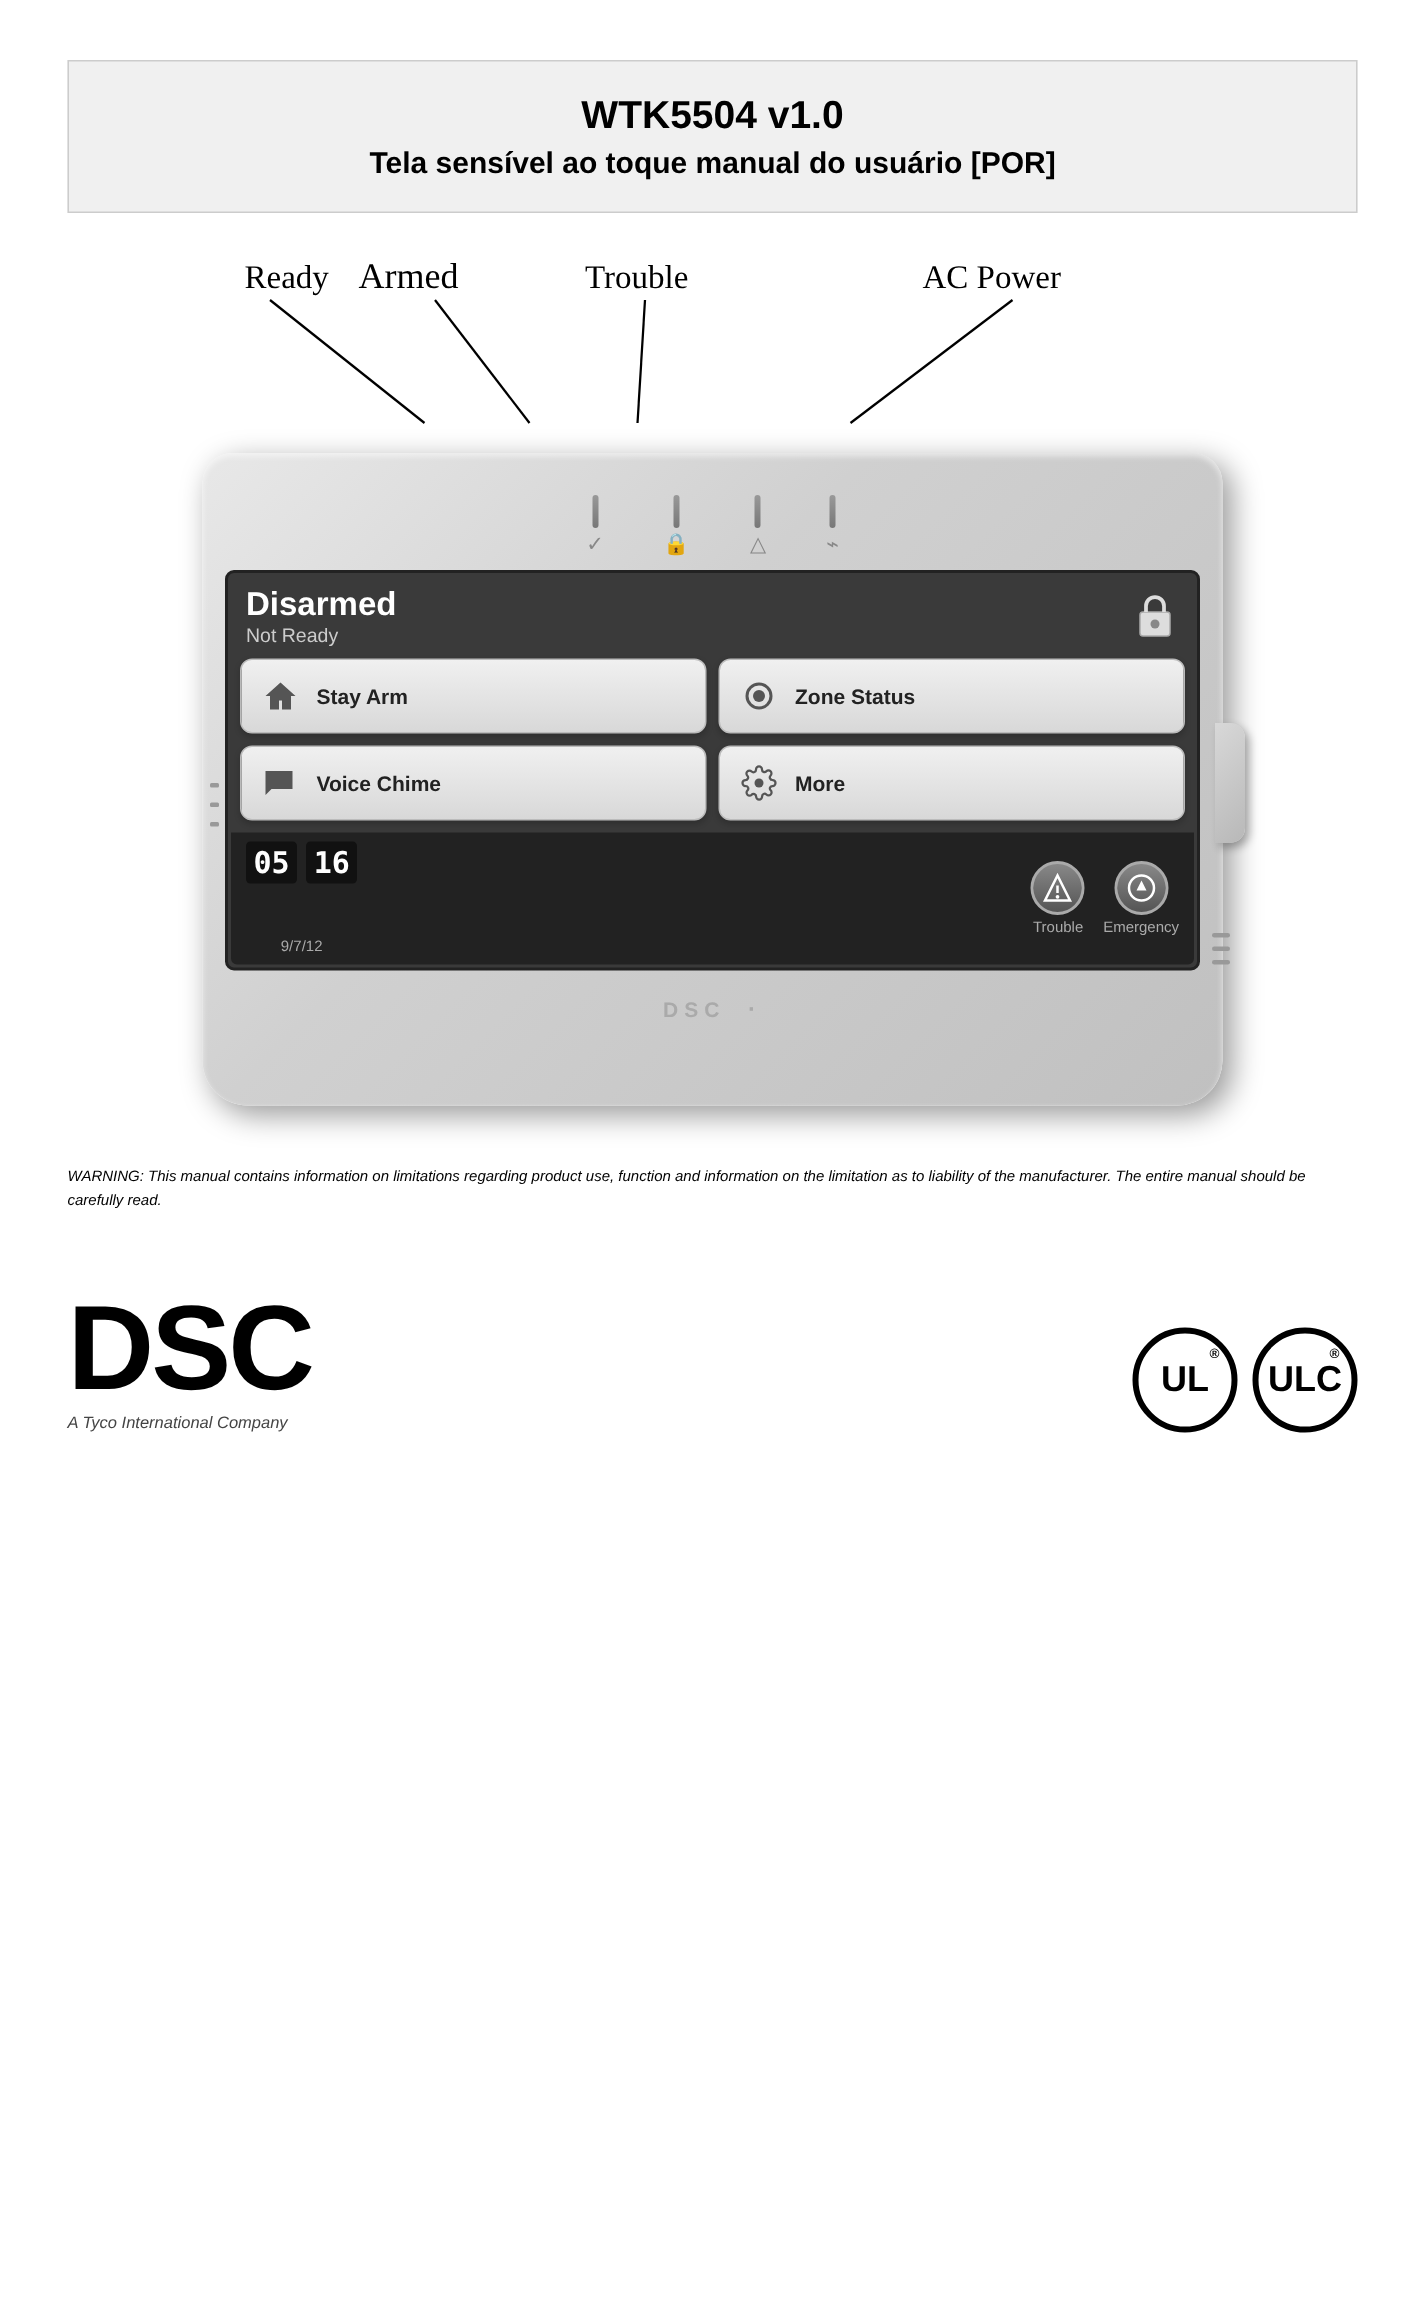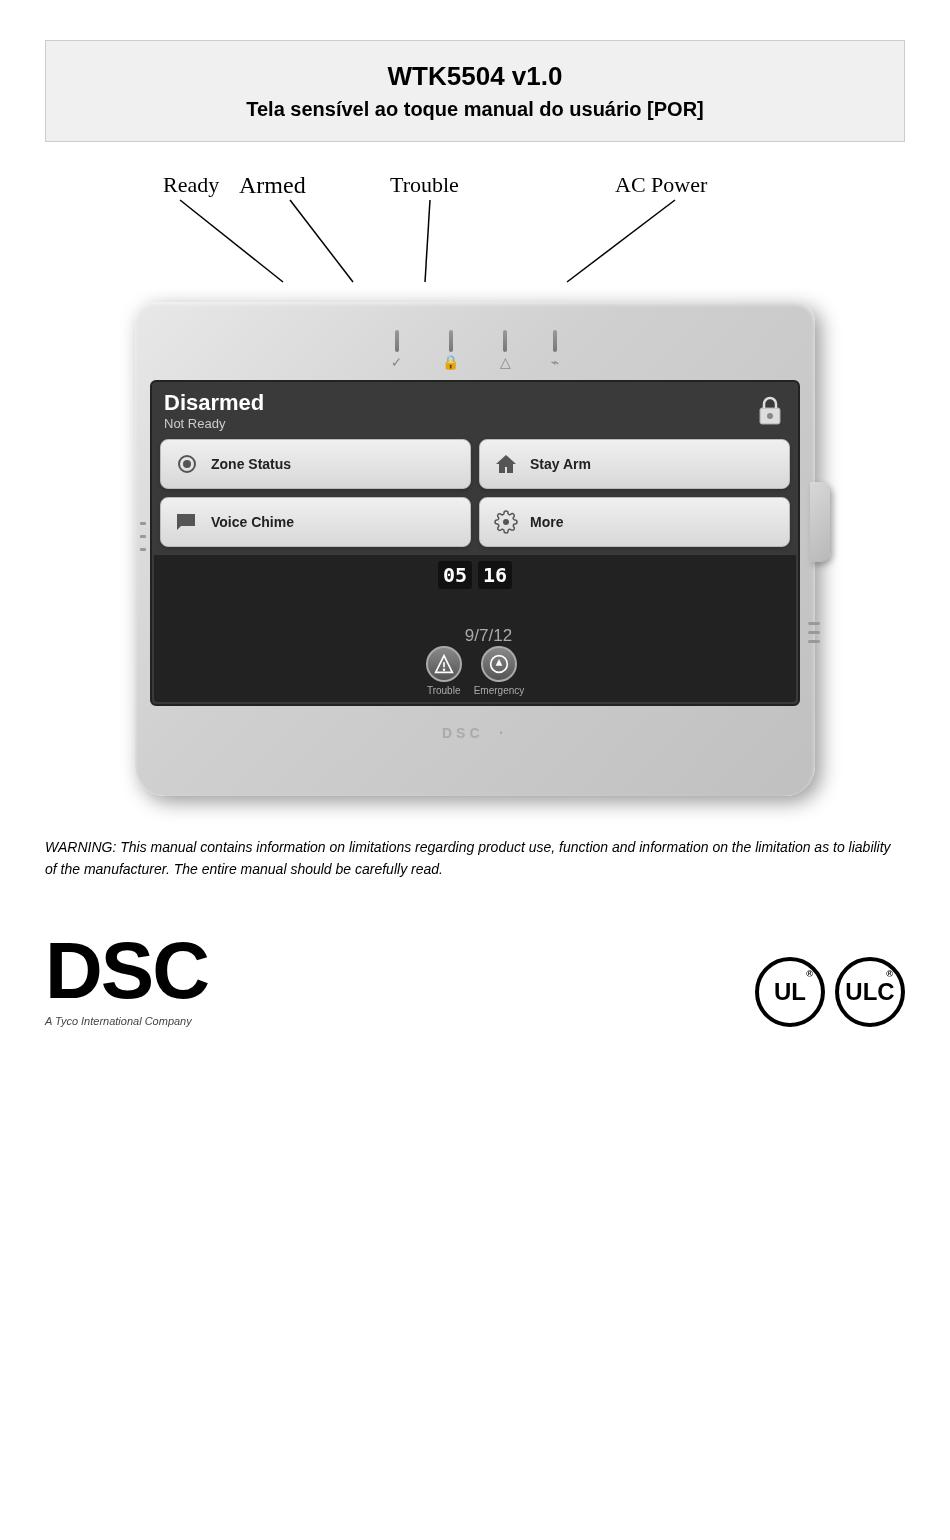--- a/index.html
+++ b/index.html
@@ -161,21 +161,20 @@
     }
 
     
     .screen-bottom {
       background: #222;
       border-radius: 0 0 4px 4px;
       display: flex;
       justify-content: space-between;
       align-items: center;
       padding: 6px 10px;
-      flex-direction: column;
     }
     .time-display {
       display: flex;
       align-items: flex-end;
       gap: 2px;
     }
     .time-digit {
       background: #111;
       color: white;
       font-size: 20px;
@@ -184,24 +183,24 @@
       border-radius: 3px;
       font-family: monospace;
     }
     .time-separator {
       color: white;
       font-size: 20px;
       font-weight: bold;
       padding: 0 1px;
     }
     .date-text {
-      font-size: 17px;
+      font-size: 10px;
       color: #aaa;
       display: block;
-      text-align: right;
+      text-align: center;
       margin-top: 37px;
     }
     .bottom-buttons {
       display: flex;
       gap: 12px;
     }
     .bottom-btn {
       display: flex;
       flex-direction: column;
       align-items: center;
@@ -239,21 +238,21 @@
       color: #aaa;
     }
 
     
     .warning-section {
       width: 860px;
       margin: 40px auto 20px auto;
     }
     .warning-text {
       font-style: italic;
-      font-size: 14px;
+      font-size: 10px;
       line-height: 1.6;
       color: #000;
     }
 
     
     .footer-logos {
       width: 860px;
       margin: 30px auto 40px auto;
       display: flex;
       justify-content: space-between;
@@ -413,34 +412,34 @@
               <circle cx="16" cy="24" r="3" fill="#888"></circle>
             </svg>
           </div>
         </div>
 
         <div class="buttons-grid">
 
           <div class="btn-item">
             <div class="btn-icon">
               <svg width="24" height="24" viewBox="0 0 24 24">
+                <path d="M12 3L2 12h3v9h6v-6h2v6h6v-9h3L12 3z" fill="#555"></path>
+              </svg>
+            </div>
+            <span class="btn-label">Stay Arm</span>
+          </div>
+
+          <div class="btn-item">
+            <div class="btn-icon">
+              <svg width="24" height="24" viewBox="0 0 24 24">
                 <circle cx="12" cy="12" r="8" fill="none" stroke="#555" stroke-width="2"></circle>
                 <circle cx="12" cy="12" r="4" fill="#555"></circle>
               </svg>
             </div>
             <span class="btn-label">Zone Status</span>
-          </div>
-
-          <div class="btn-item">
-            <div class="btn-icon">
-              <svg width="24" height="24" viewBox="0 0 24 24">
-                <path d="M12 3L2 12h3v9h6v-6h2v6h6v-9h3L12 3z" fill="#555"></path>
-              </svg>
-            </div>
-            <span class="btn-label">Stay Arm</span>
           </div>
 
           <div class="btn-item">
             <div class="btn-icon">
               <svg width="24" height="24" viewBox="0 0 24 24">
                 <path d="M4 4h16v12H6l-4 4V4z" fill="#555"></path>
               </svg>
             </div>
             <span class="btn-label">Voice Chime</span>
           </div>

